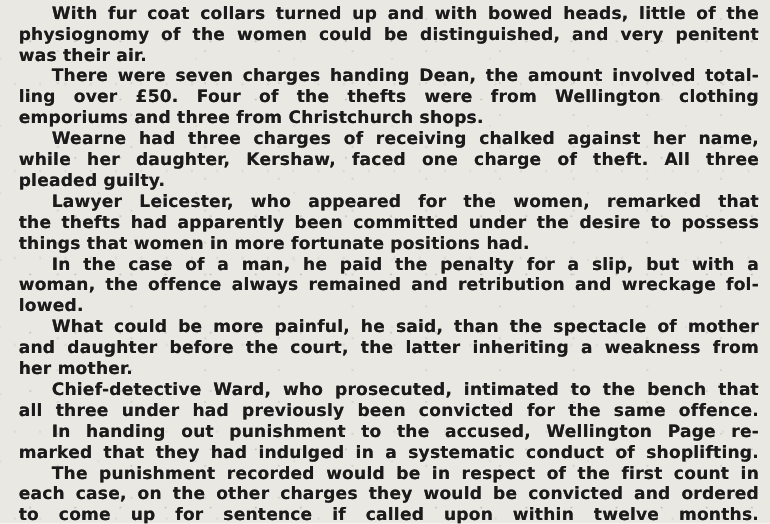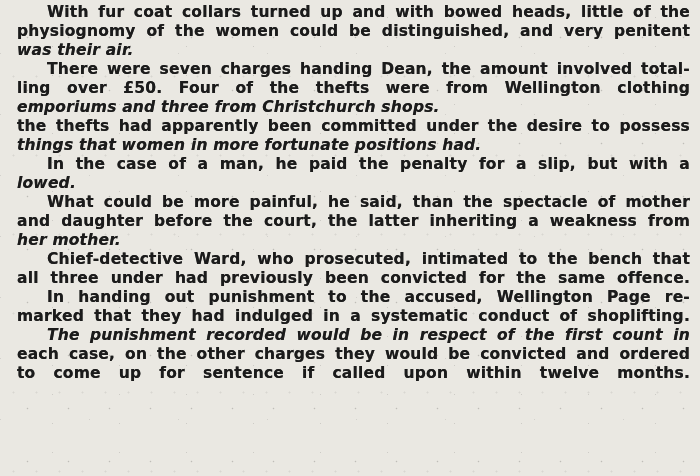--- a/index.html
+++ b/index.html
@@ -31,44 +31,51 @@
   }
   .para { margin: 0; }
   .line {
     text-align: justify;
     text-align-last: justify;
     white-space: normal;
     overflow: hidden;
     height: 19px;
   }
   .line.first { text-indent: 30px; }
-  .line.end { text-align-last: left; font-style: italic; }
-  .line.ital { font-style: italic; }
+  .line.end { text-align-last: left; }
+  .line.ital { }
 </style>
 </head>
 <body>
 
 <div class="page">
   <div class="article">
       <div class="para">
         <div class="line first">With fur coat collars turned up and with bowed heads, little of the</div>
         <div class="line">physiognomy of the women could be distinguished, and very penitent</div>
         <div class="line end">was their air.</div>
       </div>
       <div class="para">
         <div class="line first">There were seven charges handing Dean, the amount involved total-</div>
         <div class="line">ling over £50. Four of the thefts were from Wellington clothing</div>
         <div class="line end">emporiums and three from Christchurch shops.</div>
       </div>
       <div class="para">
+        <div class="line first">Wearne had three charges of receiving chalked against her name,</div>
+        <div class="line">while her daughter, Kershaw, faced one charge of theft. All three</div>
+        <div class="line end">pleaded guilty.</div>
+      </div>
+      <div class="para">
+        <div class="line first">Lawyer Leicester, who appeared for the women, remarked that</div>
         <div class="line">the thefts had apparently been committed under the desire to possess</div>
         <div class="line end">things that women in more fortunate positions had.</div>
       </div>
       <div class="para">
         <div class="line first">In the case of a man, he paid the penalty for a slip, but with a</div>
+        <div class="line">woman, the offence always remained and retribution and wreckage fol-</div>
         <div class="line end">lowed.</div>
       </div>
       <div class="para">
         <div class="line first">What could be more painful, he said, than the spectacle of mother</div>
         <div class="line">and daughter before the court, the latter inheriting a weakness from</div>
         <div class="line end">her mother.</div>
       </div>
       <div class="para">
         <div class="line first">Chief-detective Ward, who prosecuted, intimated to the bench that</div>
         <div class="line">all three under had previously been convicted for the same offence.</div>

